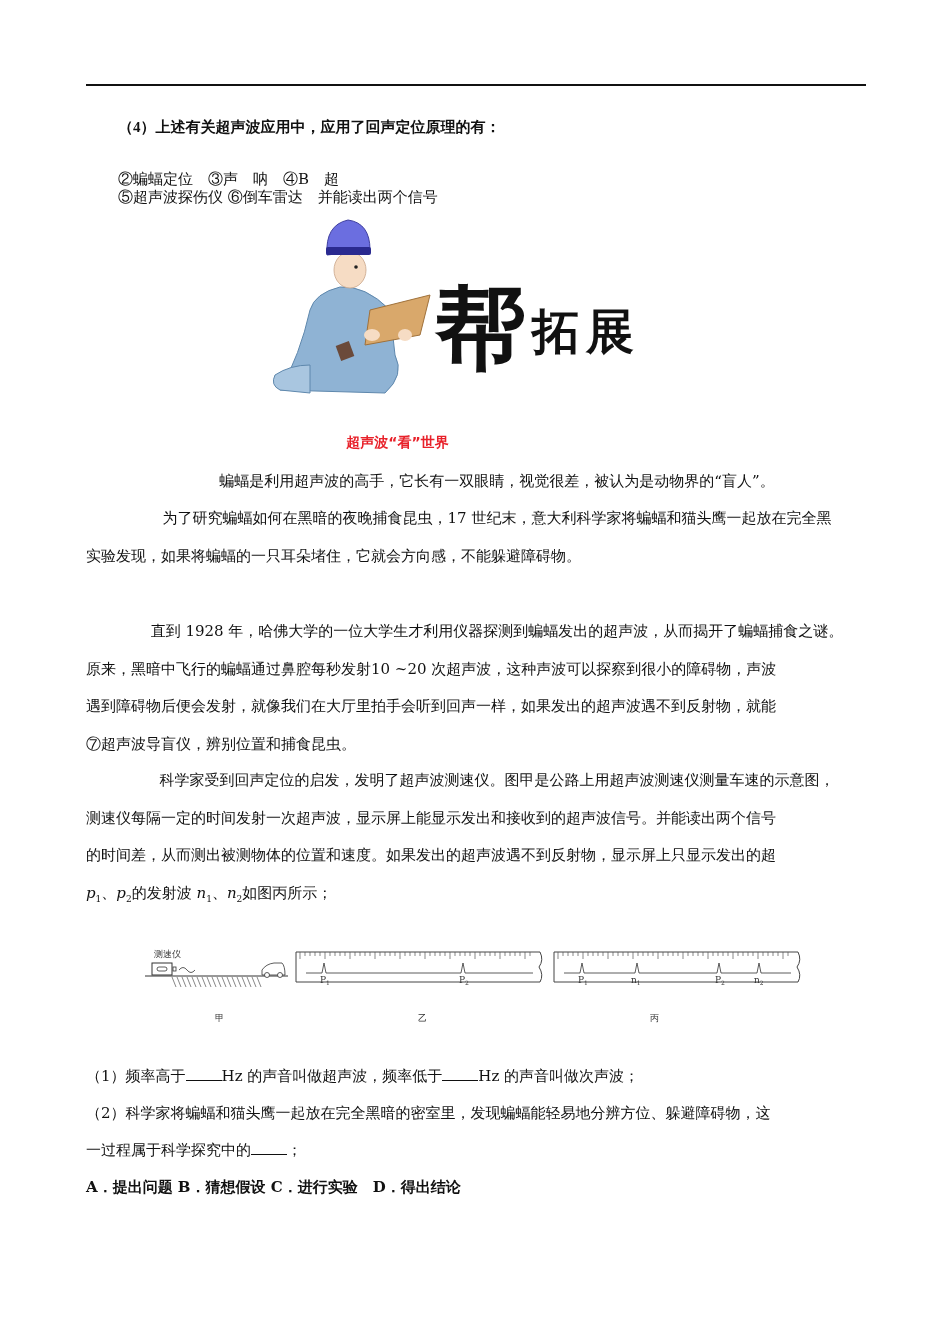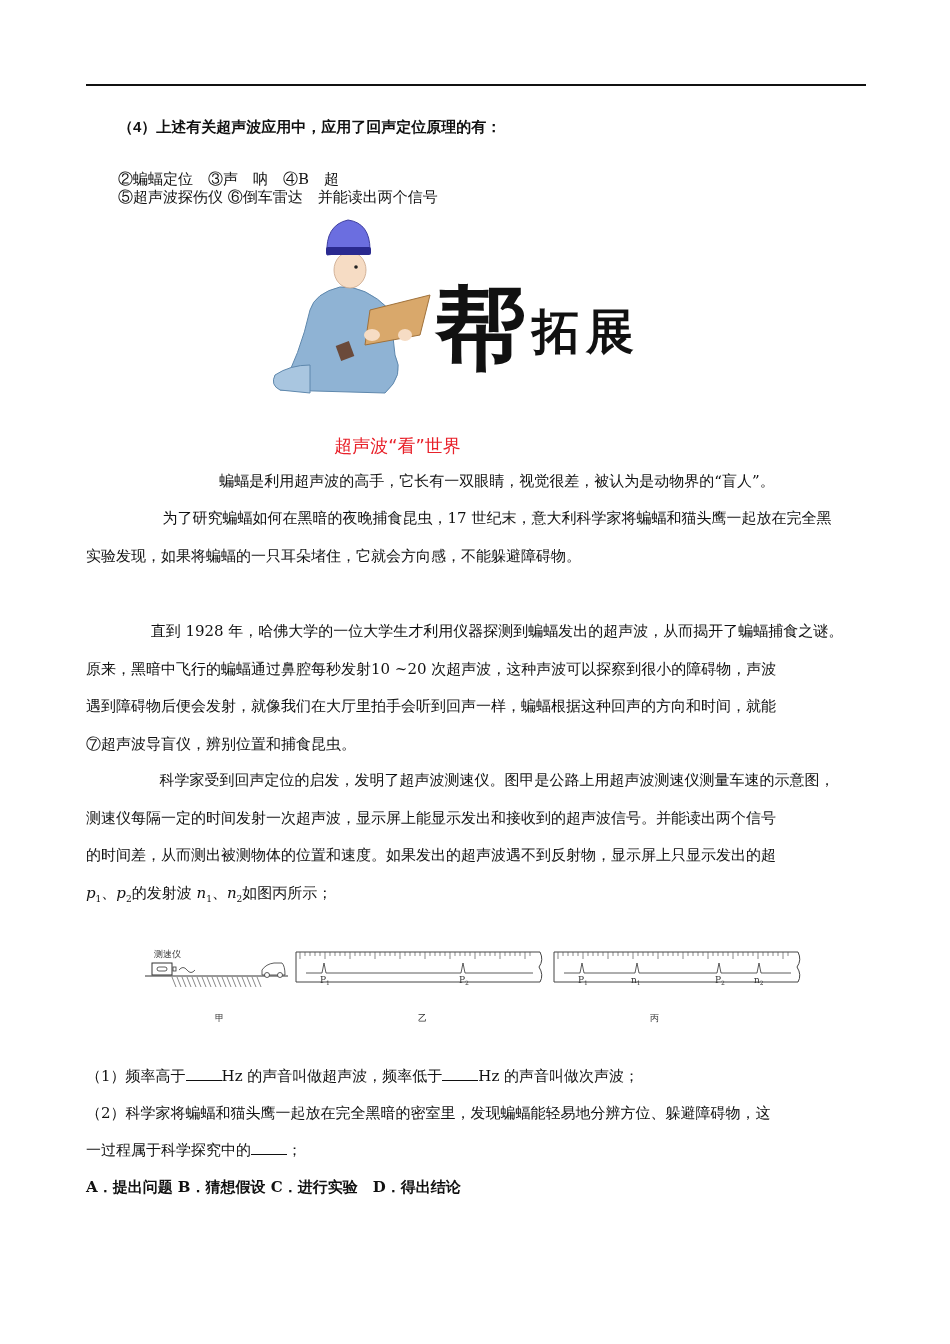--- a/index.html
+++ b/index.html
@@ -1,22 +1,22 @@
 <!DOCTYPE html>
 <html><head>
   <meta charset="utf-8">
   <style>
     html, body { margin: 0; padding: 0; background: #ffffff; }
     body { width: 950px; height: 1344px; position: relative; overflow: hidden;
            font-family: "DejaVu Serif", "Liberation Serif", serif; color: #111; }
     .rule { position: absolute; left: 86px; top: 84px; width: 780px; height: 2px; background: #111; }
     .line { position: absolute; font-size: 15px; line-height: 20px; white-space: nowrap; }
-    .bold { font-weight: bold; font-family: Liberation Sans, sans-serif; }
+    .bold { font-weight: bold; font-family: Liberation Serif, serif; }
     .title { position: absolute; top: 434px; left: 0; width: 795px; text-align: center;
-             color: #e8212a; font-weight: normal; font-size: 18px;
+             color: #e8212a; font-weight: bold; font-size: 14px;
              font-family: "DejaVu Sans", "Liberation Sans", sans-serif; }
     .para { position: absolute; left: 86px; width: 790px; font-size: 15px; line-height: 37.5px; }
     .para .l { display: block; white-space: nowrap; }
     .indent { padding-left: 32px; text-align: center; }
     i.v { font-style: italic; }
     sub { font-size: 9px; }
     .banner { position: absolute; left: 270px; top: 215px; width: 400px; height: 185px; }
     .fig { position: absolute; top: 945px; left: 140px; width: 670px; height: 90px; }
     .blank { display: inline-block; width: 36px; border-bottom: 1px solid #111; height: 14px; vertical-align: baseline; }
   </style>
@@ -59,21 +59,21 @@
 </div>
 
 <div class="para" style="top:500px;">
   <span class="l indent">为了研究蝙蝠如何在黑暗的夜晚捕食昆虫，17 世纪末，意大利科学家将蝙蝠和猫头鹰一起放在完全黑</span>
   <span class="l">实验发现，如果将蝙蝠的一只耳朵堵住，它就会方向感，不能躲避障碍物。</span>
 </div>
 
 <div class="para" style="top:613px;">
   <span class="l indent">直到 1928 年，哈佛大学的一位大学生才利用仪器探测到蝙蝠发出的超声波，从而揭开了蝙蝠捕食之谜。</span>
   <span class="l">原来，黑暗中飞行的蝙蝠通过鼻腔每秒发射10 ~20 次超声波，这种声波可以探察到很小的障碍物，声波</span>
-  <span class="l">遇到障碍物后便会发射，就像我们在大厅里拍手会听到回声一样，蝙蝠根据这种回声的方向和时间，就能</span>
+  <span class="l">遇到障碍物后便会发射，就像我们在大厅里拍手会听到回声一样，如果发出的超声波遇不到反射物，就能</span>
   <span class="l">⑦超声波导盲仪，辨别位置和捕食昆虫。</span>
 </div>
 
 <div class="para" style="top:762px;">
   <span class="l indent">科学家受到回声定位的启发，发明了超声波测速仪。图甲是公路上用超声波测速仪测量车速的示意图，</span>
   <span class="l">测速仪每隔一定的时间发射一次超声波，显示屏上能显示发出和接收到的超声波信号。并能读出两个信号</span>
   <span class="l">的时间差，从而测出被测物体的位置和速度。如果发出的超声波遇不到反射物，显示屏上只显示发出的超</span>
   <span class="l"><i class="v">p</i><sub>1</sub><span>、</span><i class="v">p</i><sub>2</sub><span>的发射波</span> <i class="v">n</i><sub>1</sub><span>、</span><i class="v">n</i><sub>2</sub><span>如图丙所示；</span></span>
 </div>
 

